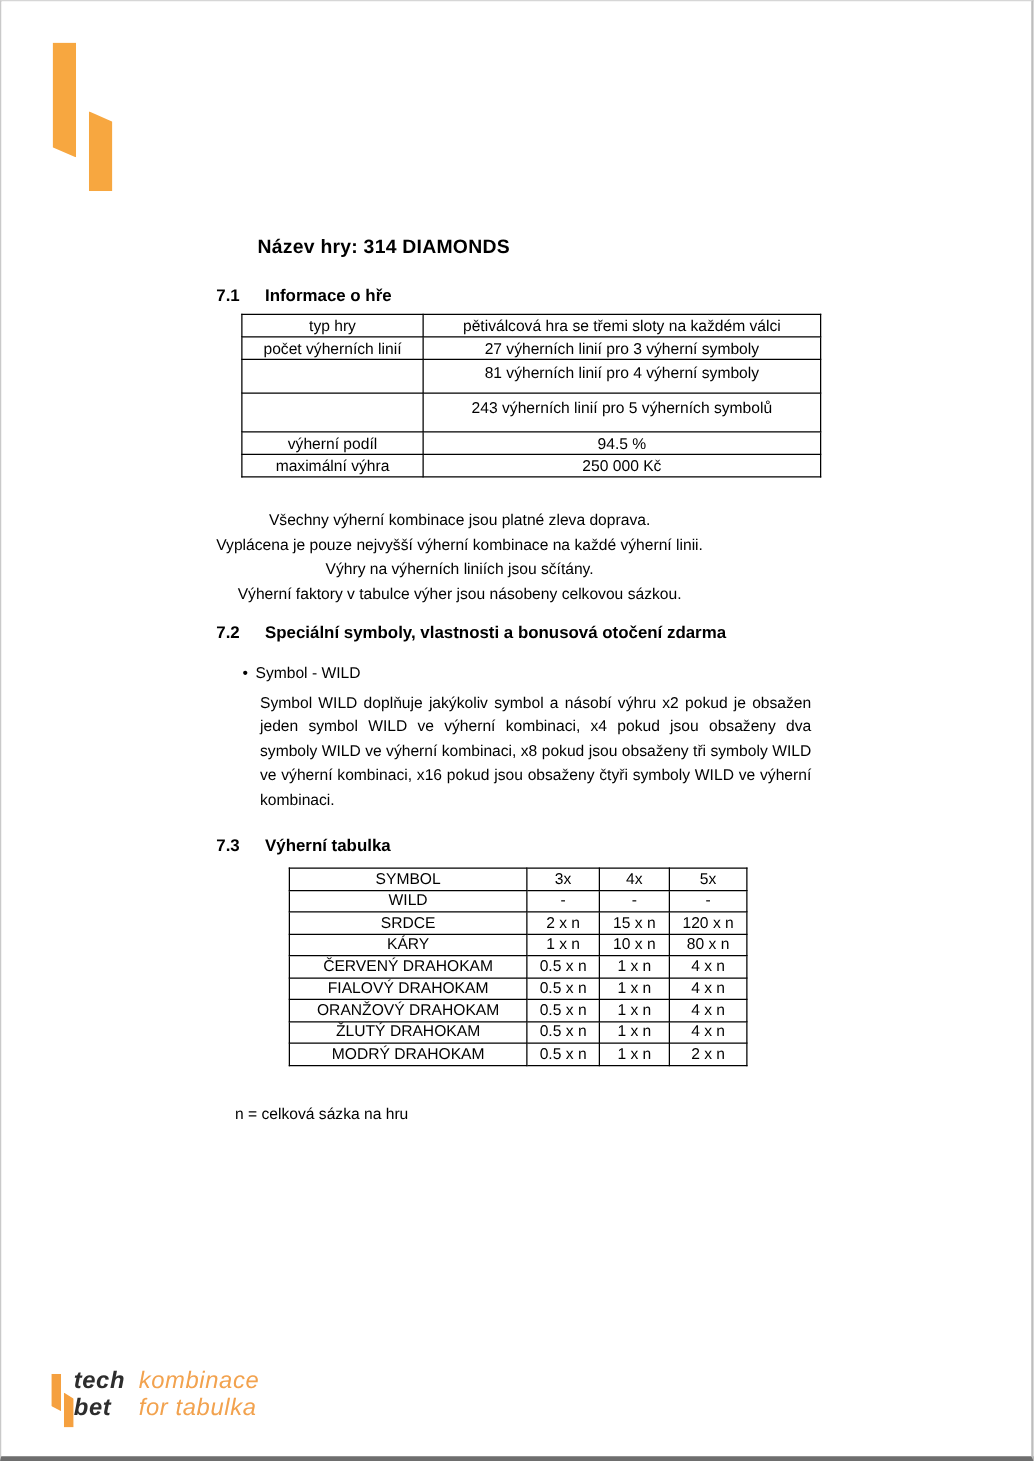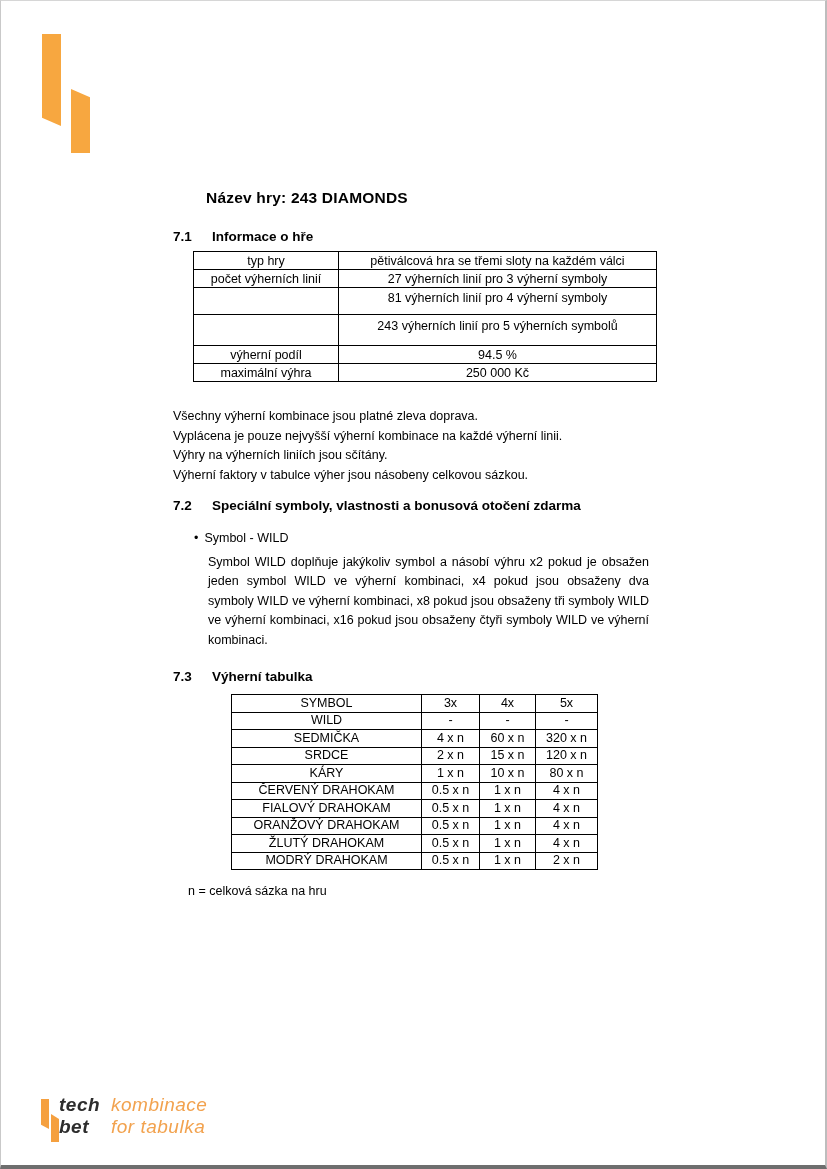--- a/index.html
+++ b/index.html
@@ -35,21 +35,21 @@
   #info-table { position:absolute; left:192px; top:250px; width:436px;
                 border-collapse:collapse; table-layout:fixed; font-size:12.5px; }
   #info-table td { border:1px solid #000; text-align:center; vertical-align:middle;
                    padding:0 2px; height:18px; line-height:16px; }
   #info-table .c1 { width:145px; }
   #info-table .c2 { width:318px; }
   #info-table tr:nth-child(3) td { height:27px; vertical-align:top; padding-top:2px; }
   #info-table tr:nth-child(4) td { height:31px; vertical-align:top; padding-top:3px; }
 
   .rules { position:absolute; left:172px; top:406px; font-size:12.5px; }
-  .rules div { line-height:19.6px; }
+  .rules div { line-height:19.6px;text-align:center; }
 
   .bullet-line { position:absolute; left:193px; top:530px; font-size:12.5px; }
   .bullet-line .dot { margin-right:6px; }
 
   .wild-para { position:absolute; left:207px; top:552px; width:441px;
                font-size:12.5px; line-height:19.4px; text-align:justify; }
 
   
   #pay-table { position:absolute; left:230px; top:693px; width:366px;
                border-collapse:collapse; table-layout:fixed; font-size:12.5px; }
@@ -74,21 +74,21 @@
   .brand .dark { font-weight:700; }
 </style>
 </head>
 <body>
 
 <div class="page">
 
   <div class="logo-bar bar-a" style="background:#F7A740"></div>
   <div class="logo-bar bar-b" style="background:#F7A740"></div>
 
-  <div class="doc-title">Název hry: 243 DIAMONDS</div>
+  <div class="doc-title">Název hry: 314 DIAMONDS</div>
 
   <div class="sec-heading" id="h71">
     <span class="num">7.1</span><span>Informace o hře</span>
   </div>
 
   <table id="info-table">
     <tbody>
         <tr>
       <td class="c1">typ hry</td>
       <td class="c2">pětiválcová hra se třemi sloty na každém válci</td>
@@ -144,26 +144,20 @@
       <th class="pc3">4x</th>
       <th class="pc4">5x</th>
     </tr>
     <tr>
       <td>WILD</td>
       <td>-</td>
       <td>-</td>
       <td>-</td>
     </tr>
     <tr>
-      <td>SEDMIČKA</td>
-      <td>4 x n</td>
-      <td>60 x n</td>
-      <td>320 x n</td>
-    </tr>
-    <tr>
       <td>SRDCE</td>
       <td>2 x n</td>
       <td>15 x n</td>
       <td>120 x n</td>
     </tr>
     <tr>
       <td>KÁRY</td>
       <td>1 x n</td>
       <td>10 x n</td>
       <td>80 x n</td>

